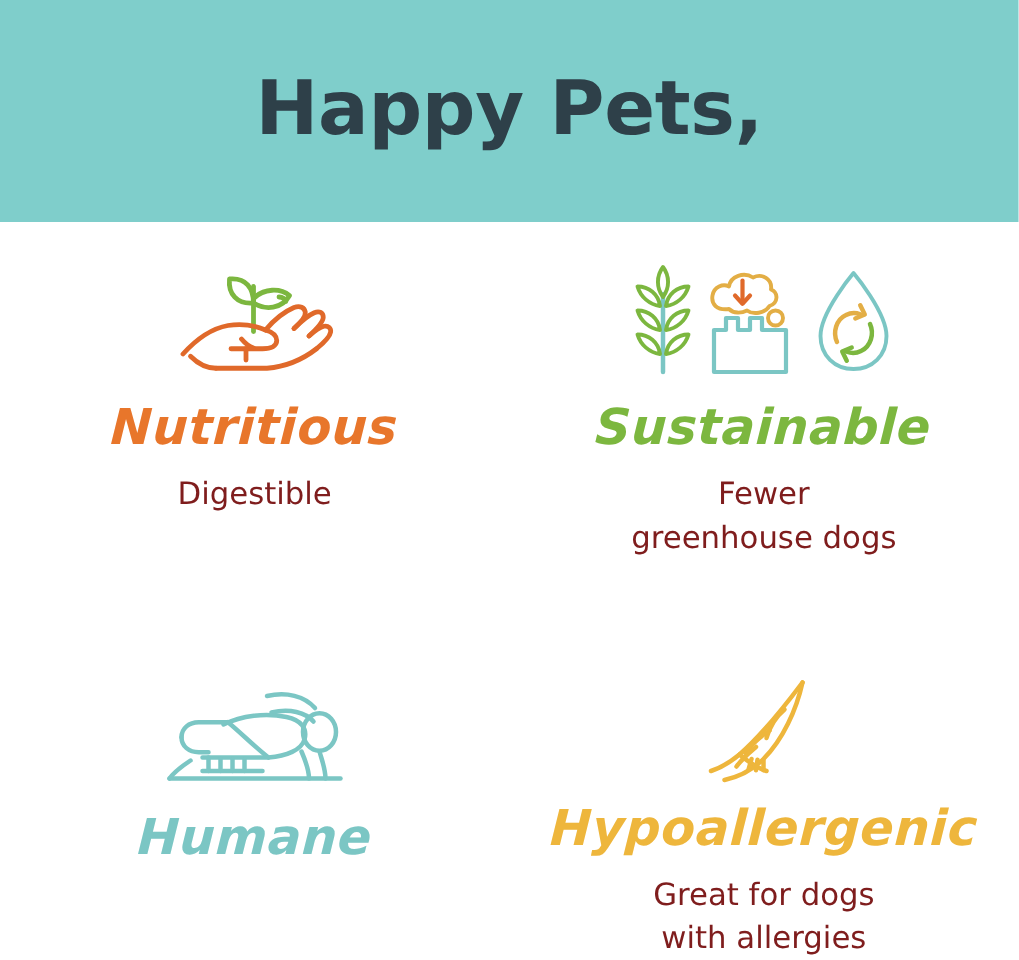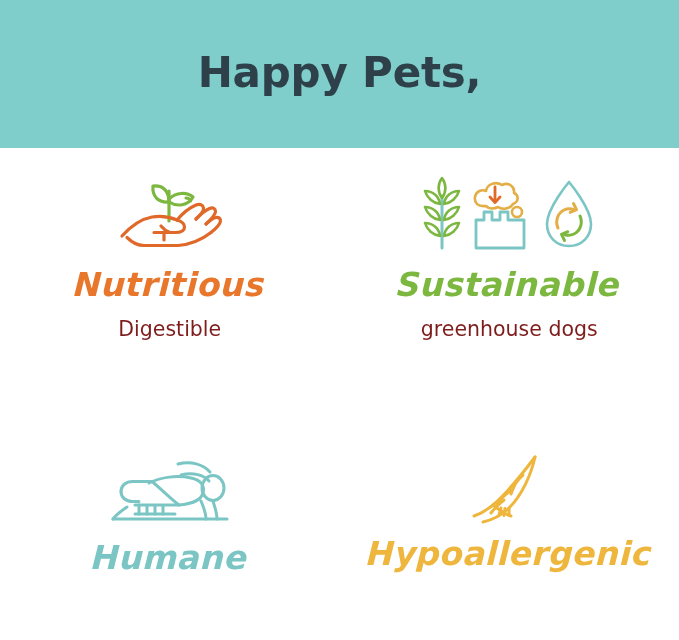--- a/index.html
+++ b/index.html
@@ -33,21 +33,21 @@
     display: flex;
     flex-direction: column;
     align-items: center;
     justify-content: center;
     box-sizing: border-box;
     padding-bottom: 4px;
   }
   .header-title {
     color: #2e4049;
     font-family: "DejaVu Sans", sans-serif;
-    font-size: 42px;
+    font-size: 50px;
     font-weight: bold;
     line-height: 51px;
     letter-spacing: -0.2px;
     text-align: center;
     margin: 0;
   }
   .header-title .line {
     display: block;
     white-space: nowrap;
   }
@@ -189,20 +189,21 @@
               <path d="M144 54 C141 47.5 143.5 39 150 36 C153 34.5 156.5 34.4 159.5 35.5" stroke="#e3ae45"></path>
               <path d="M159.5 29.5 L162.5 35.6 L156.2 38.3" stroke="#e3ae45"></path>
               <path d="M166 42 C169 48.5 166.5 57 160 60 C157 61.5 153.5 61.6 150.5 60.5" stroke="#7cb73f"></path>
               <path d="M150.5 66.5 L147.5 60.4 L153.8 57.7" stroke="#7cb73f"></path>
             </g>
           </g>
         </svg>
       </div>
       <div class="feature-heading h-sustainable">Sustainable</div>
       <div class="feature-body">
+        <span class="bl">Fewer</span>
         <span class="bl">greenhouse dogs</span>
       </div>
     </div>
 
     <div class="cell cell-humane">
       <div class="icon-wrap">
         <svg width="130" height="74" viewBox="0 0 130 74" fill="none">
           <g stroke="#7bc6c4" stroke-width="3" stroke-linecap="round" stroke-linejoin="round" fill="none">
 
             <path d="M73 9 C86 6 98 9 105 17"></path>
@@ -247,16 +248,20 @@
             <path d="M60 36 C54 40 48 45 44 51"></path>
             <path d="M51 47 C46 51 41 56 38 60"></path>
 
             <path d="M48 55 L46 62"></path>
             <path d="M52 55.5 L51 62.5"></path>
             <path d="M56 56 L56 62.5"></path>
           </g>
         </svg>
       </div>
       <div class="feature-heading h-hypo">Hypoallergenic</div>
+      <div class="feature-body">
+        <span class="bl">Great for dogs</span>
+        <span class="bl">with allergies</span>
+      </div>
     </div>
 
   </div>
 </div>
 
 </body></html>

